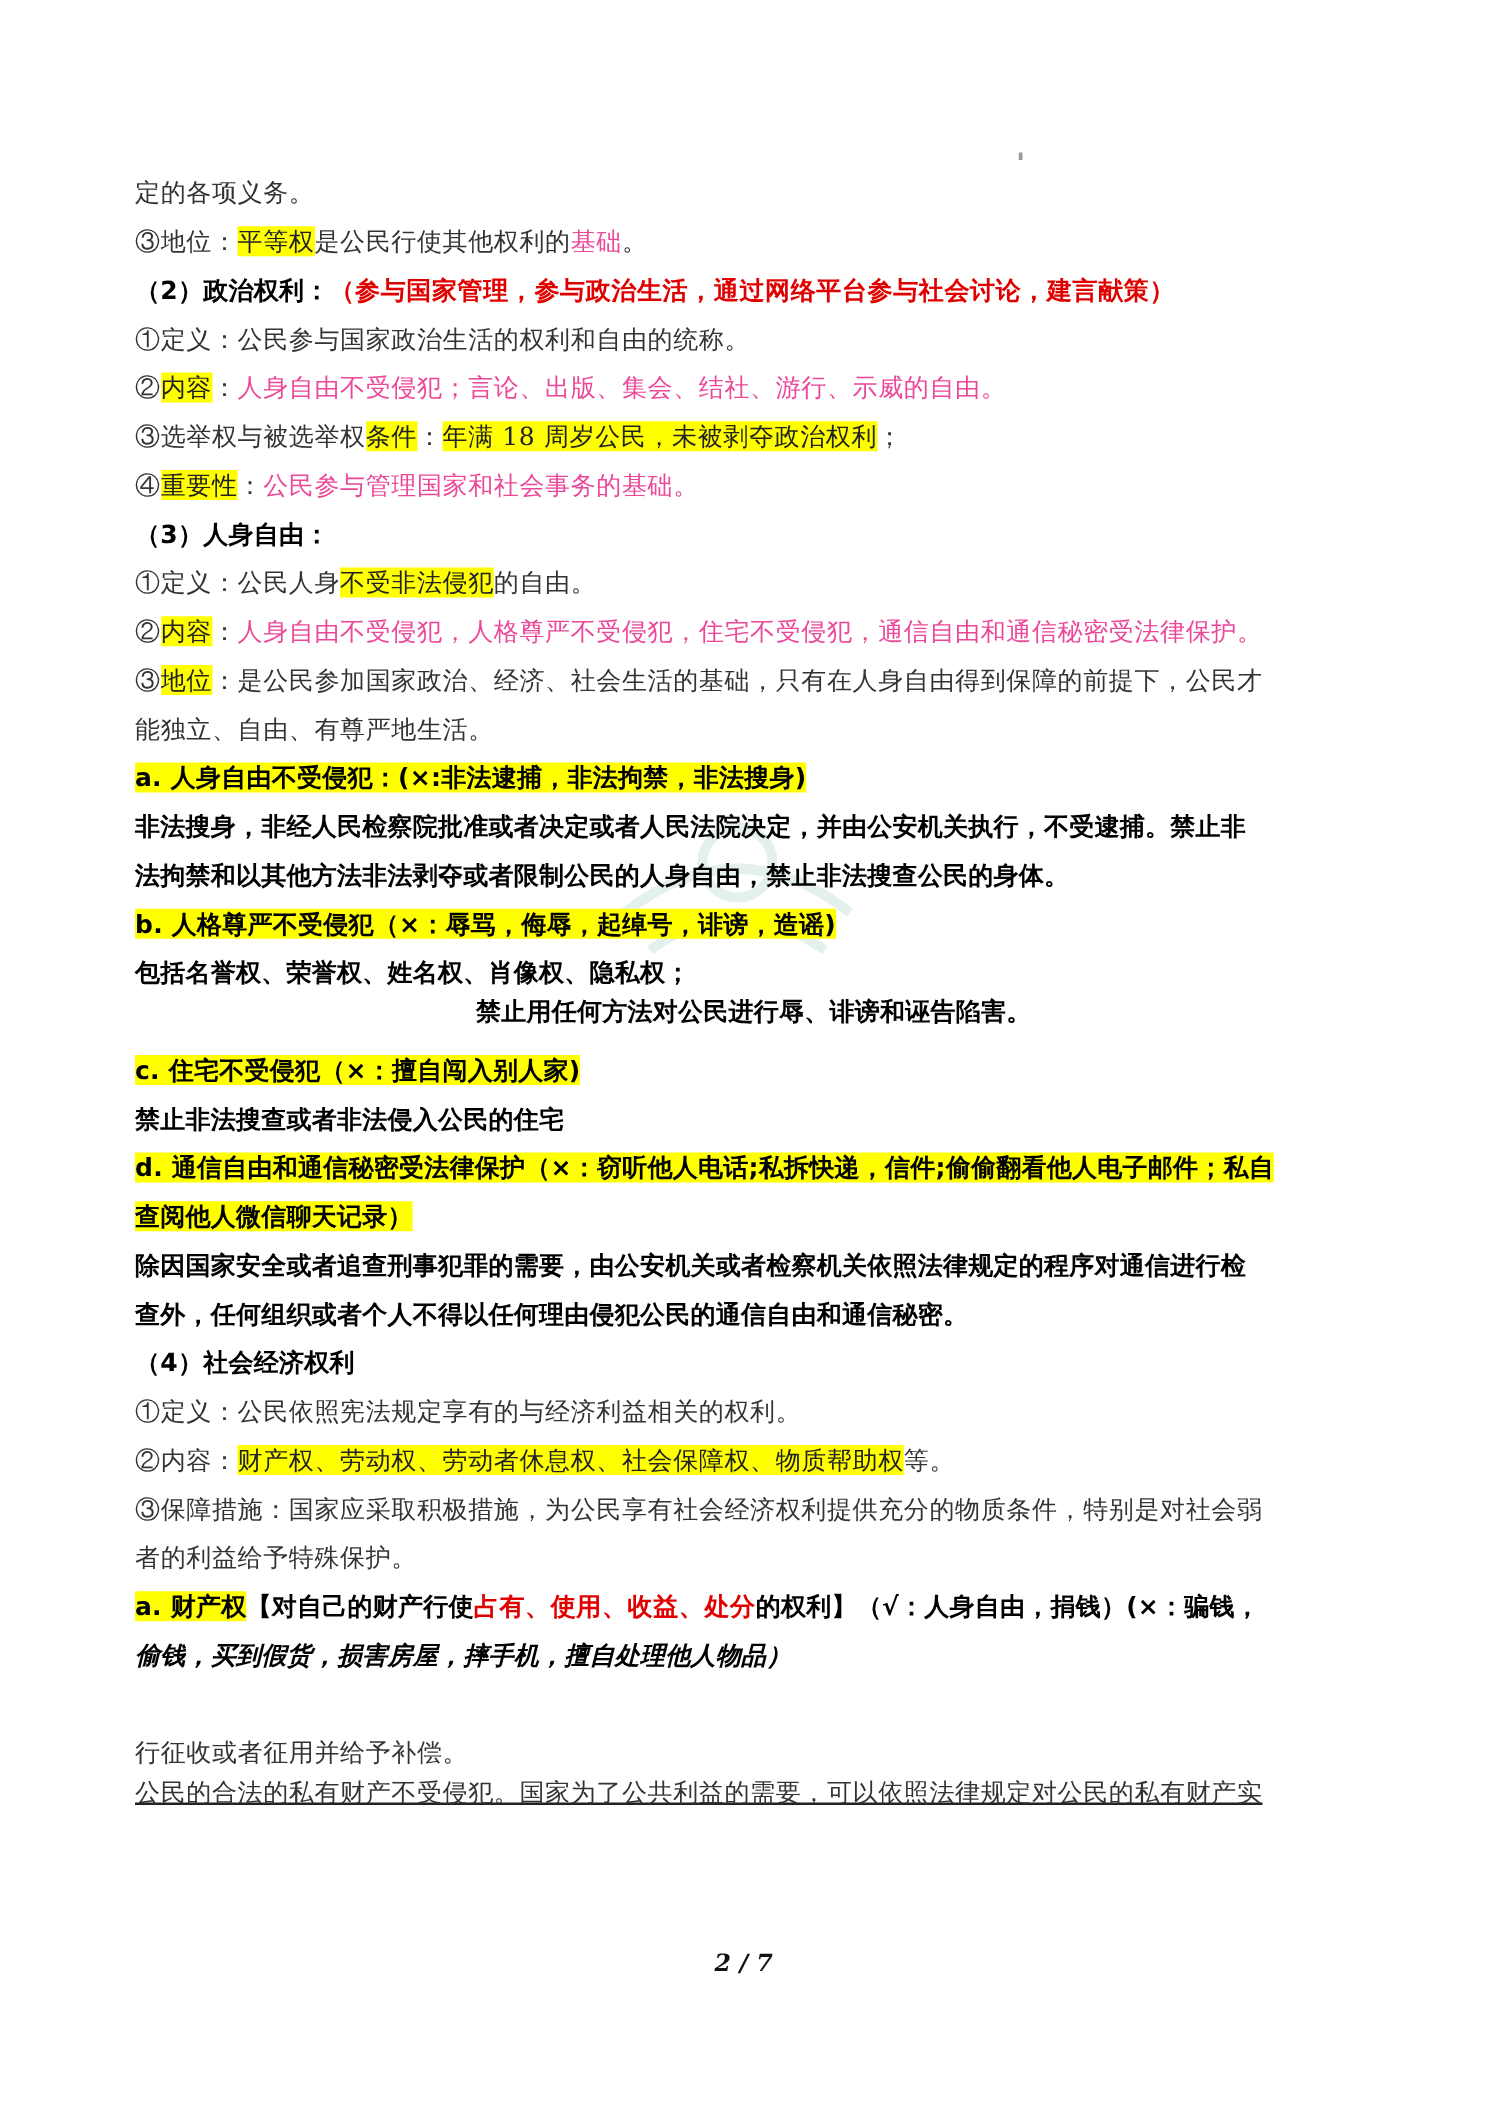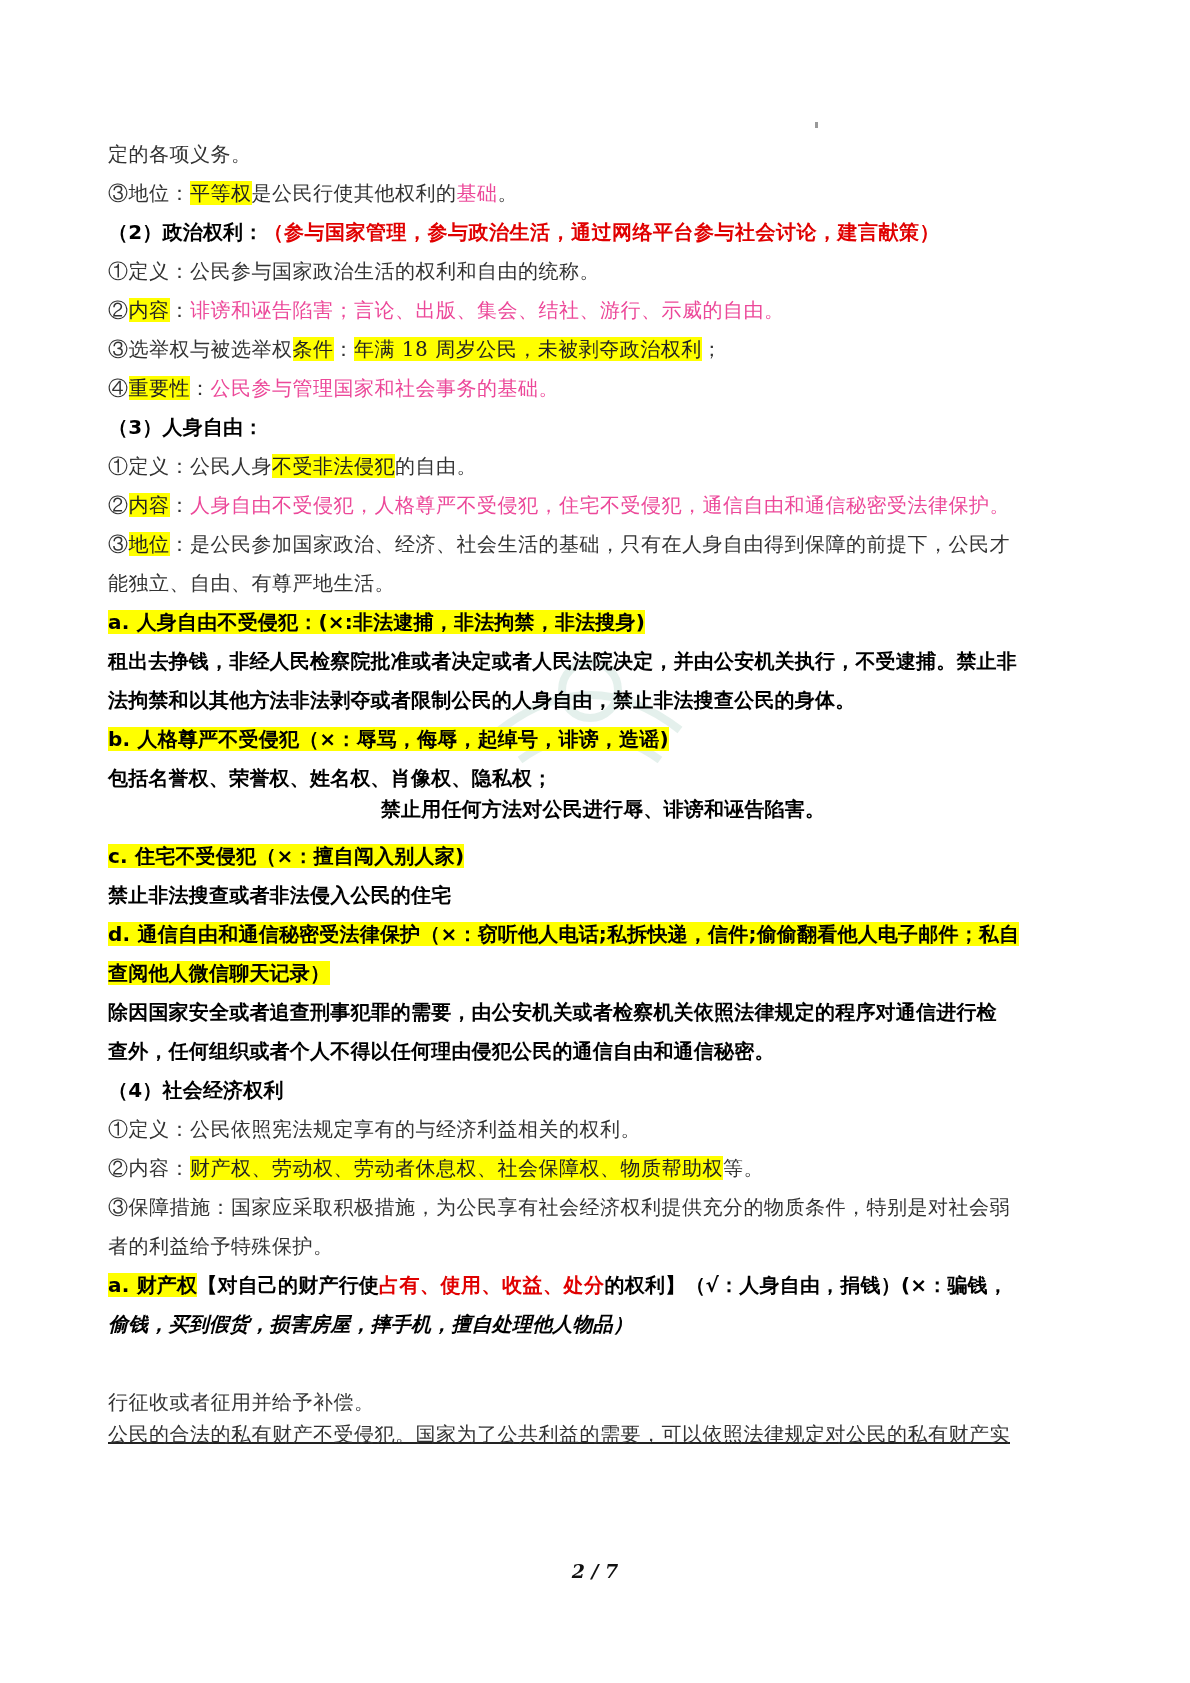--- a/index.html
+++ b/index.html
@@ -29,30 +29,30 @@
     <path d="M30 110 Q120 40 210 110" stroke="#2a8a6a" stroke-width="8" fill="none"></path>
     <path d="M50 140 Q120 90 190 140" stroke="#2a8a6a" stroke-width="8" fill="none"></path>
     <circle cx="120" cy="70" r="28" stroke="#2a8a6a" stroke-width="8" fill="none"></circle>
   </svg>
 
   <div id="lines-container">
       <div class="line" style="top: 140px;"><span class="plain">定的各项义务。</span></div>
       <div class="line" style="top: 179px;"><span class="plain">③地位：</span><span class="hl">平等权</span><span class="plain">是公民行使其他权利的</span><span class="red">基础</span><span class="plain">。</span></div>
       <div class="line" style="top: 218px;"><span class="bold">（2）政治权利：</span><span class="redb">（参与国家管理，参与政治生活，通过网络平台参与社会讨论，建言献策）</span></div>
       <div class="line" style="top: 257px;"><span class="plain">①定义：公民参与国家政治生活的权利和自由的统称。</span></div>
-      <div class="line" style="top: 296px;"><span class="plain">②</span><span class="hl">内容</span><span class="plain">：</span><span class="red">诽谤和诬告陷害；言论、出版、集会、结社、游行、示威的自由。</span></div>
+      <div class="line" style="top: 296px;"><span class="plain">②</span><span class="hl">内容</span><span class="plain">：</span><span class="red">人身自由不受侵犯；言论、出版、集会、结社、游行、示威的自由。</span></div>
       <div class="line" style="top: 335px;"><span class="plain">③选举权与被选举权</span><span class="hl">条件</span><span class="plain">：</span><span class="hl">年满 18 周岁公民，未被剥夺政治权利</span><span class="plain">；</span></div>
       <div class="line" style="top: 374px;"><span class="plain">④</span><span class="hl">重要性</span><span class="plain">：</span><span class="red">公民参与管理国家和社会事务的基础。</span></div>
       <div class="line" style="top: 413px;"><span class="bold">（3）人身自由：</span></div>
       <div class="line" style="top: 452px;"><span class="plain">①定义：公民人身</span><span class="hl">不受非法侵犯</span><span class="plain">的自由。</span></div>
       <div class="line" style="top: 491px;"><span class="plain">②</span><span class="hl">内容</span><span class="plain">：</span><span class="red">人身自由不受侵犯，人格尊严不受侵犯，住宅不受侵犯，通信自由和通信秘密受法律保护。</span></div>
       <div class="line" style="top: 530px;"><span class="plain">③</span><span class="hl">地位</span><span class="plain">：是公民参加国家政治、经济、社会生活的基础，只有在人身自由得到保障的前提下，公民才</span></div>
       <div class="line" style="top: 569px;"><span class="plain">能独立、自由、有尊严地生活。</span></div>
       <div class="line" style="top: 608px;"><span class="bold hl">a. 人身自由不受侵犯：(×:非法逮捕，非法拘禁，非法搜身)</span></div>
-      <div class="line" style="top: 647px;"><span class="bold">租出去挣钱，非经人民检察院批准或者决定或者人民法院决定，并由公安机关执行，不受逮捕。禁止非</span></div>
+      <div class="line" style="top: 647px;"><span class="bold">非法搜身，非经人民检察院批准或者决定或者人民法院决定，并由公安机关执行，不受逮捕。禁止非</span></div>
       <div class="line" style="top: 686px;"><span class="bold">法拘禁和以其他方法非法剥夺或者限制公民的人身自由，禁止非法搜查公民的身体。</span></div>
       <div class="line" style="top: 725px;"><span class="bold hl">b. 人格尊严不受侵犯（×：辱骂，侮辱，起绰号，诽谤，造谣)</span></div>
       <div class="line" style="top: 764px;"><span class="bold">包括名誉权、荣誉权、姓名权、肖像权、隐私权；</span></div>
       <div class="line" style="top: 795px; text-align: center;"><span class="bold">禁止用任何方法对公民进行辱、诽谤和诬告陷害。</span></div>
       <div class="line" style="top: 842px;"><span class="bold hl">c. 住宅不受侵犯（×：擅自闯入别人家)</span></div>
       <div class="line" style="top: 881px;"><span class="bold">禁止非法搜查或者非法侵入公民的住宅</span></div>
       <div class="line" style="top: 920px;"><span class="bold hl">d. 通信自由和通信秘密受法律保护（×：窃听他人电话;私拆快递，信件;偷偷翻看他人电子邮件；私自</span></div>
       <div class="line" style="top: 959px;"><span class="bold hl">查阅他人微信聊天记录）</span></div>
       <div class="line" style="top: 998px;"><span class="bold">除因国家安全或者追查刑事犯罪的需要，由公安机关或者检察机关依照法律规定的程序对通信进行检</span></div>
       <div class="line" style="top: 1037px;"><span class="bold">查外，任何组织或者个人不得以任何理由侵犯公民的通信自由和通信秘密。</span></div>

